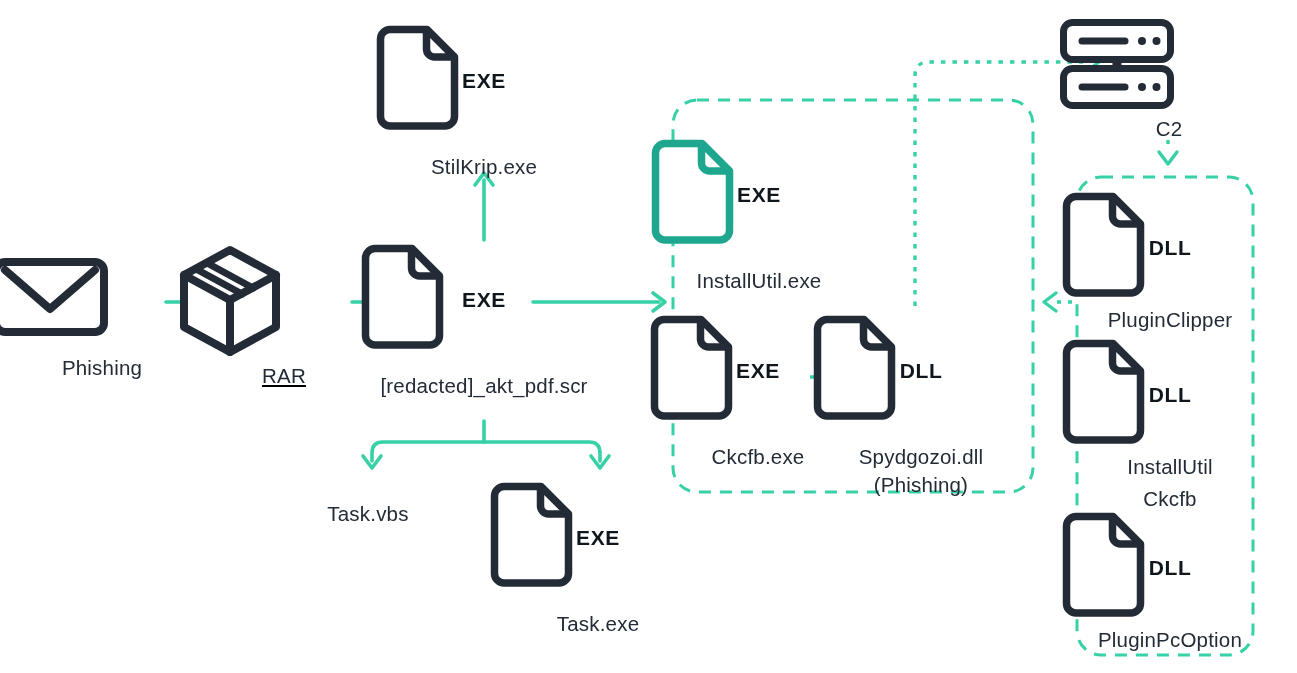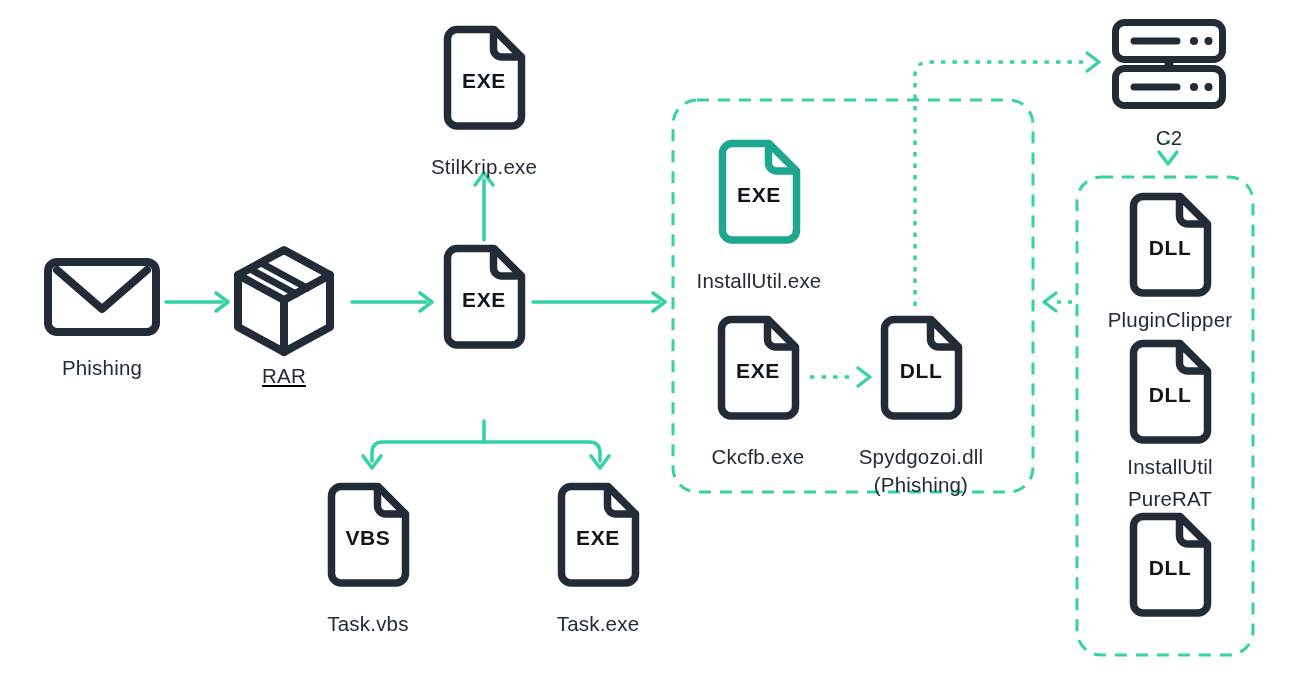--- a/index.html
+++ b/index.html
@@ -3,21 +3,21 @@
 <meta charset="utf-8">
 <style>
   html,body { margin:0; padding:0; background:#ffffff; }
   #canvas {
     position:relative; width:1297px; height:673px; overflow:hidden;
     background:#ffffff;
     font-family:"Liberation Sans", sans-serif;
   }
   #connectors { position:absolute; left:0; top:0; z-index:1; }
 
-  .node { position:absolute; z-index:2; display:flex; flex-direction:column; align-items:center; width:220px; }
+  .node { position:absolute; z-index:2; display:flex; flex-direction:column; width:220px; }
   .node-wide { width:250px; }
   .icon { position:relative; display:block; line-height:0; }
 
   .badge {
     position:absolute; left:0; right:0; top:48px; text-align:center;
     font-weight:700; font-size:21px; letter-spacing:0.6px; color:#10161d;
     line-height:20px;
   }
   .label {
     font-size:20.5px; line-height:25px; color:#222b36; text-align:center;
@@ -109,20 +109,21 @@
   </div>
 
   <div class="node node-wide" style="left:359px; top:242px;">
     <span class="icon">
       <svg width="87" height="110" viewBox="0 0 87 110">
         <path class="dk fillwhite" d="M53,6.5 L80.5,34 V93.5 a9.5,9.5 0 0 1 -9.5,9.5 H16 a9.5,9.5 0 0 1 -9.5,-9.5 V16 a9.5,9.5 0 0 1 9.5,-9.5 Z" stroke-width="7.5" stroke-linejoin="round"></path>
         <path class="dk nofill" d="M52.5,7 v19 a8,8 0 0 0 8,8 h19" stroke-width="7.5" stroke-linecap="round"></path>
       </svg>
       <span class="badge">EXE</span>
     </span>
+    <div class="label">[redacted]_akt_pdf.scr</div>
   </div>
 
   <div class="node" style="left:374px; top:23px;">
     <span class="icon">
       <svg width="87" height="110" viewBox="0 0 87 110">
         <path class="dk fillwhite" d="M53,6.5 L80.5,34 V93.5 a9.5,9.5 0 0 1 -9.5,9.5 H16 a9.5,9.5 0 0 1 -9.5,-9.5 V16 a9.5,9.5 0 0 1 9.5,-9.5 Z" stroke-width="7.5" stroke-linejoin="round"></path>
         <path class="dk nofill" d="M52.5,7 v19 a8,8 0 0 0 8,8 h19" stroke-width="7.5" stroke-linecap="round"></path>
       </svg>
       <span class="badge">EXE</span>
     </span>
@@ -156,21 +157,21 @@
       <svg width="87" height="110" viewBox="0 0 87 110">
         <path class="dk fillwhite" d="M53,6.5 L80.5,34 V93.5 a9.5,9.5 0 0 1 -9.5,9.5 H16 a9.5,9.5 0 0 1 -9.5,-9.5 V16 a9.5,9.5 0 0 1 9.5,-9.5 Z" stroke-width="7.5" stroke-linejoin="round"></path>
         <path class="dk nofill" d="M52.5,7 v19 a8,8 0 0 0 8,8 h19" stroke-width="7.5" stroke-linecap="round"></path>
       </svg>
       <span class="badge">DLL</span>
     </span>
     <div class="label">Spydgozoi.dll</div>
     <div class="label">(Phishing)</div>
   </div>
 
-  <div class="node n-c2" style="left:1059px; top:18px;gap:9px;">
+  <div class="node n-c2" style="left:1059px; top:18px;">
     <span class="icon">
       <svg width="116" height="92" viewBox="0 0 116 92">
         <line class="dk" x1="58" y1="40" x2="58" y2="54" stroke-width="9"></line>
         <rect class="dk fillwhite" x="4.5" y="4.5" width="107" height="37" rx="9" stroke-width="7"></rect>
         <rect class="dk fillwhite" x="4.5" y="50.5" width="107" height="37" rx="9" stroke-width="7"></rect>
         <line class="dk" x1="23" y1="23" x2="66" y2="23" stroke-width="7" stroke-linecap="round"></line>
         <circle cx="83" cy="23" r="4" fill="#232b36"></circle>
         <circle cx="97.5" cy="23" r="4" fill="#232b36"></circle>
         <line class="dk" x1="23" y1="69" x2="66" y2="69" stroke-width="7" stroke-linecap="round"></line>
         <circle cx="83" cy="69" r="4" fill="#232b36"></circle>
@@ -193,41 +194,35 @@
 
   <div class="node n-windownotify" style="left:1060px; top:337px;">
     <span class="icon">
       <svg width="87" height="110" viewBox="0 0 87 110">
         <path class="dk fillwhite" d="M53,6.5 L80.5,34 V93.5 a9.5,9.5 0 0 1 -9.5,9.5 H16 a9.5,9.5 0 0 1 -9.5,-9.5 V16 a9.5,9.5 0 0 1 9.5,-9.5 Z" stroke-width="7.5" stroke-linejoin="round"></path>
         <path class="dk nofill" d="M52.5,7 v19 a8,8 0 0 0 8,8 h19" stroke-width="7.5" stroke-linecap="round"></path>
       </svg>
       <span class="badge">DLL</span>
     </span>
     <div class="label">InstallUtil</div>
-    <div class="label">PureRAT</div>
+    <div class="label">Ckcfb</div>
   </div>
 
   <div class="node n-pcoption" style="left:1060px; top:510px;">
     <span class="icon">
       <svg width="87" height="110" viewBox="0 0 87 110">
         <path class="dk fillwhite" d="M53,6.5 L80.5,34 V93.5 a9.5,9.5 0 0 1 -9.5,9.5 H16 a9.5,9.5 0 0 1 -9.5,-9.5 V16 a9.5,9.5 0 0 1 9.5,-9.5 Z" stroke-width="7.5" stroke-linejoin="round"></path>
         <path class="dk nofill" d="M52.5,7 v19 a8,8 0 0 0 8,8 h19" stroke-width="7.5" stroke-linecap="round"></path>
       </svg>
       <span class="badge">DLL</span>
     </span>
+    <div class="label">PluginPcOption</div>
   </div>
 
   <div class="node" style="left:258px; top:480px;">
-    <span class="icon">
-      <svg width="87" height="110" viewBox="0 0 87 110">
-        <path class="dk fillwhite" d="M53,6.5 L80.5,34 V93.5 a9.5,9.5 0 0 1 -9.5,9.5 H16 a9.5,9.5 0 0 1 -9.5,-9.5 V16 a9.5,9.5 0 0 1 9.5,-9.5 Z" stroke-width="7.5" stroke-linejoin="round"></path>
-        <path class="dk nofill" d="M52.5,7 v19 a8,8 0 0 0 8,8 h19" stroke-width="7.5" stroke-linecap="round"></path>
-      </svg>
-      <span class="badge">VBS</span>
-    </span>
     <div class="label">Task.vbs</div>
   </div>
 
   <div class="node" style="left:488px; top:480px;">
     <span class="icon">
       <svg width="87" height="110" viewBox="0 0 87 110">
         <path class="dk fillwhite" d="M53,6.5 L80.5,34 V93.5 a9.5,9.5 0 0 1 -9.5,9.5 H16 a9.5,9.5 0 0 1 -9.5,-9.5 V16 a9.5,9.5 0 0 1 9.5,-9.5 Z" stroke-width="7.5" stroke-linejoin="round"></path>
         <path class="dk nofill" d="M52.5,7 v19 a8,8 0 0 0 8,8 h19" stroke-width="7.5" stroke-linecap="round"></path>
       </svg>
       <span class="badge">EXE</span>

